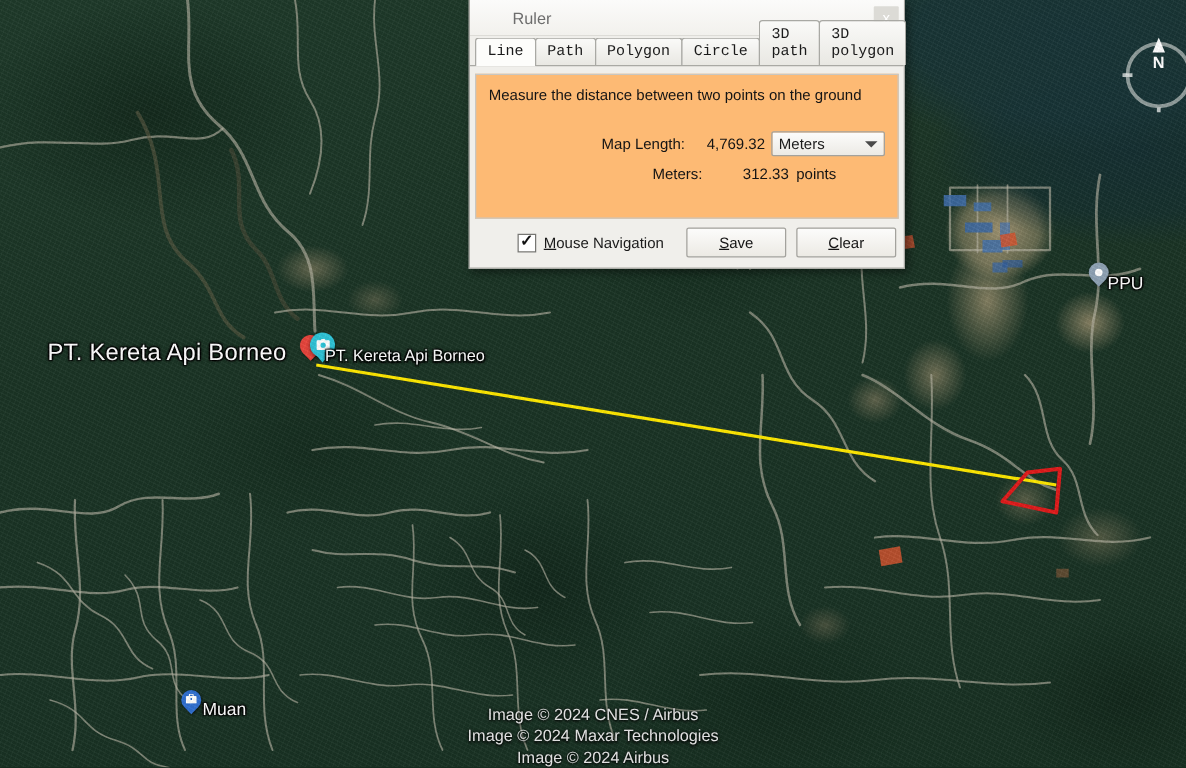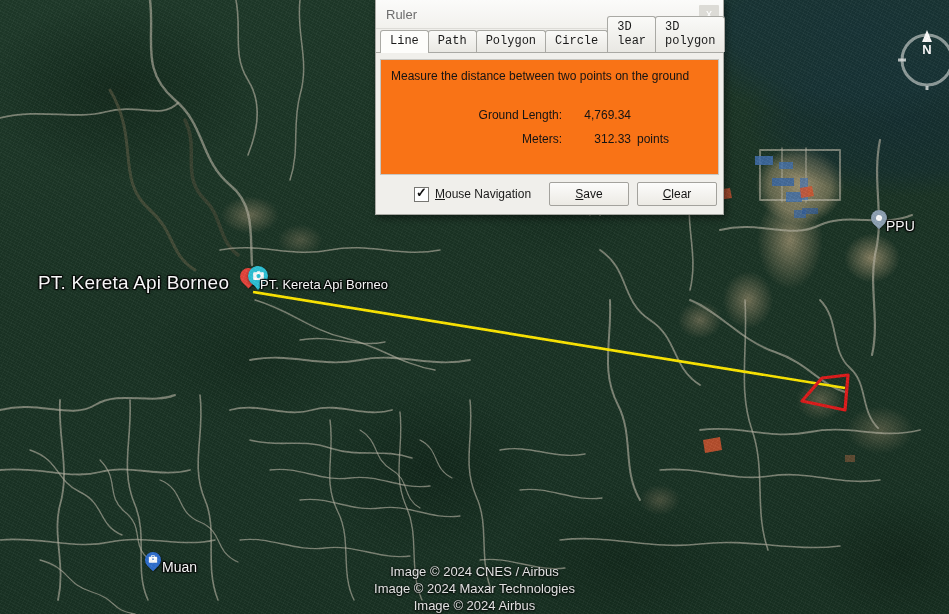--- a/index.html
+++ b/index.html
@@ -167,20 +167,21 @@
     background: linear-gradient(180deg, #fbfbfa 0%, #f2f1ed 100%);
     border-bottom: 1px solid #dddcd7;
     display: flex;
     align-items: center;
     padding: 0 4px 0 10px;
   }
   #ruler-title {
     flex: 1;
     font-size: 13px;
     color: #6d6d6d;
+    margin-left: 24px;
   }
   #ruler-close {
     width: 20px; height: 18px;
     background: #dcdbd6;
     color: #ffffff;
     font-size: 12px;
     line-height: 18px;
     text-align: center;
     border-radius: 1px;
     cursor: pointer;
@@ -213,21 +214,21 @@
   .tab.active {
     background: #fdfdfb;
     z-index: 2;
     margin-bottom: -1px;
     padding-bottom: 5px;
   }
 
   
   #ruler-panel {
     margin: 6px 4px 0 4px;
-    background: #f97316;
+    background: #fdba74;
     border: 1px solid #c8c7c2;
     padding: 9px 10px 2px;
     min-height: 116px;
     box-sizing: border-box;
   }
   #ruler-desc {
     font-size: 12px;
     color: #141414;
     margin-bottom: 22px;
   }
@@ -451,32 +452,36 @@
     <div id="ruler-titlebar">
       <div id="ruler-title">Ruler</div>
       <div id="ruler-close">x</div>
     </div>
 
     <div id="ruler-tabs">
       <div class="tab active">Line</div>
       <div class="tab">Path</div>
       <div class="tab">Polygon</div>
       <div class="tab">Circle</div>
-      <div class="tab">3D lear</div>
+      <div class="tab">3D path</div>
       <div class="tab">3D polygon</div>
     </div>
 
     <div id="ruler-panel">
       <div id="ruler-desc">Measure the distance between two points on the ground</div>
 
-
       <div class="metric-row">
-        <div class="metric-label">Ground Length:</div>
-        <div class="metric-value">4,769.34</div>
+        <div class="metric-label">Map Length:</div>
+        <div class="metric-value">4,769.32</div>
+        <div id="units-select">
+          <span id="units-value">Meters</span>
+          <span id="units-arrow"></span>
+        </div>
       </div>
+
 
       <div class="metric-row">
         <div class="metric-label">Meters:</div>
         <div class="metric-value">312.33</div>
         <div class="metric-unit-text">points</div>
       </div>
     </div>
 
     <div id="ruler-footer">
       <div id="mouse-nav-wrap">

